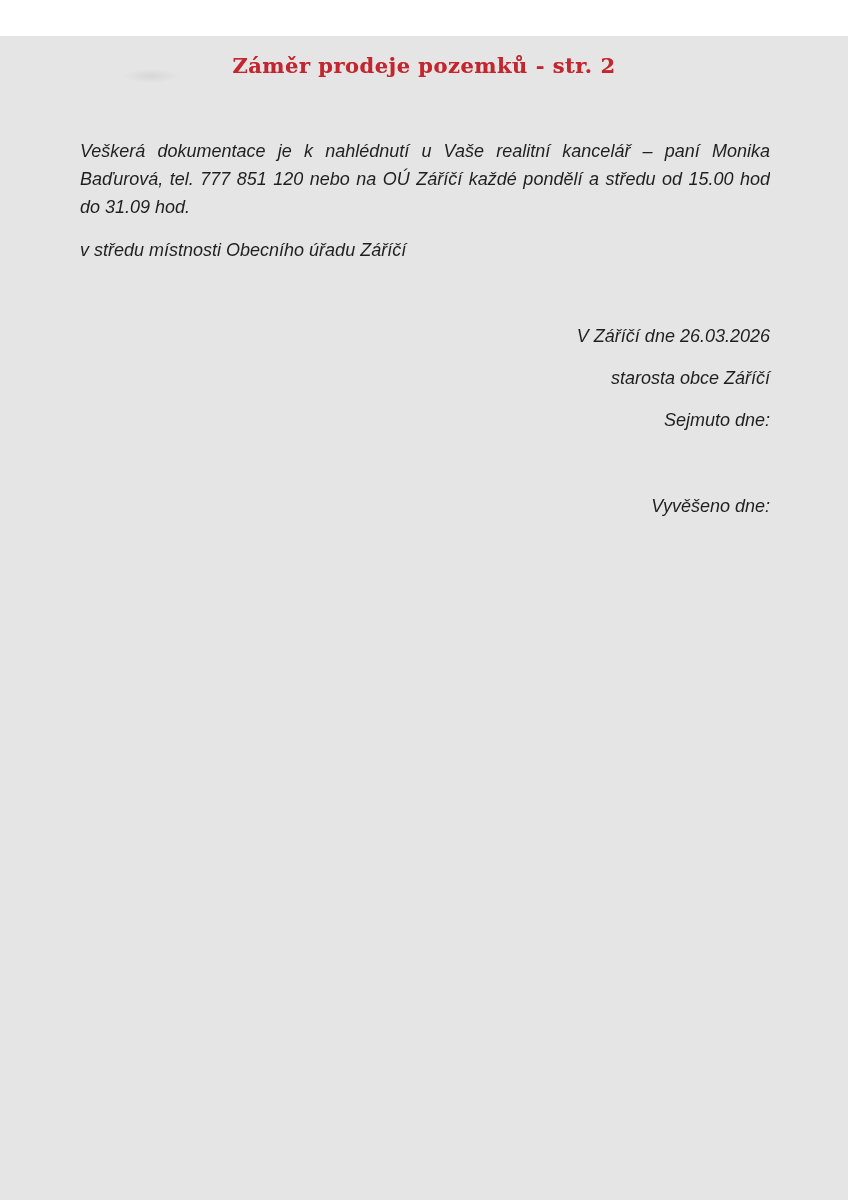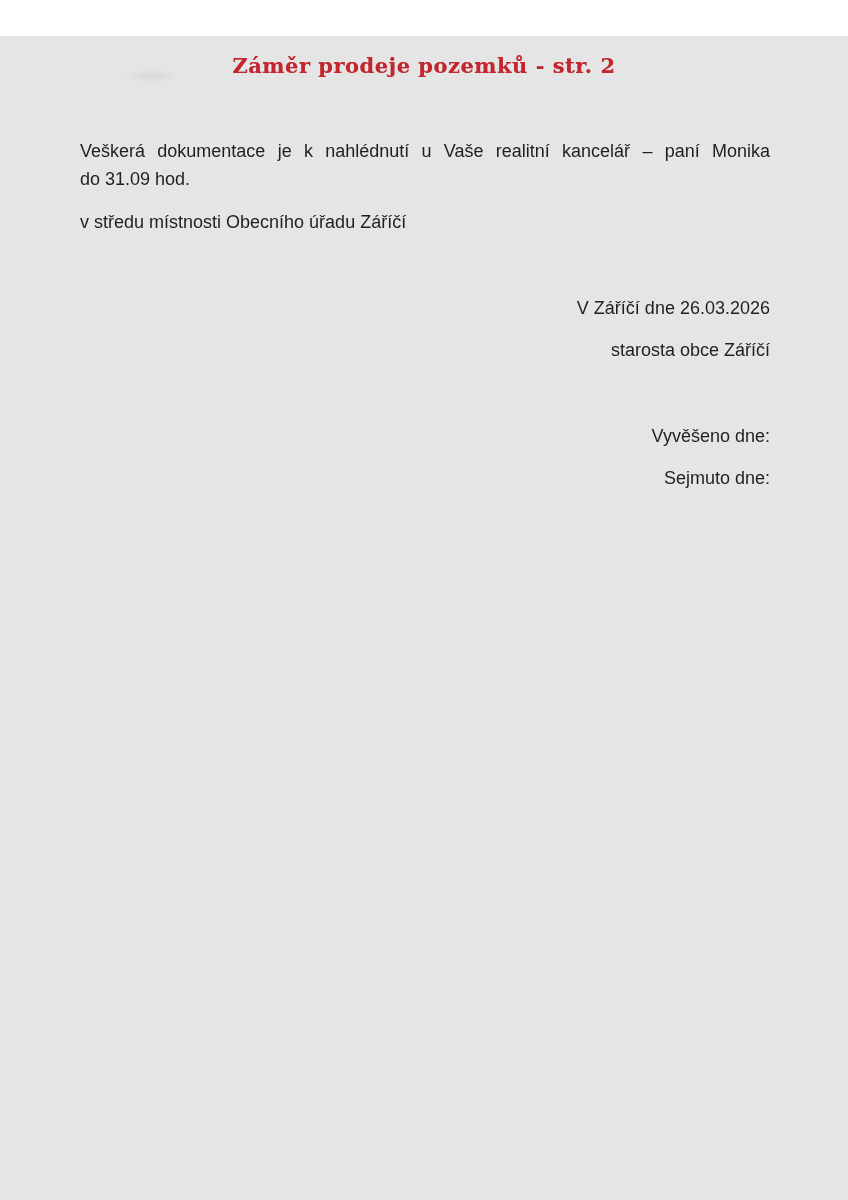--- a/index.html
+++ b/index.html
@@ -37,20 +37,21 @@
     height: 14px;
     background: radial-gradient(ellipse at center, rgba(90,90,90,0.10), rgba(90,90,90,0.0) 70%);
     pointer-events: none;
   }
   .content {
     margin-left: 80px;
     margin-right: 78px;
     font-size: 18px;
     line-height: 28px;
     color: #1f1f1f;
+    font-style: italic;
   }
   .para {
     margin: 0;
   }
   .para-1 { margin-top: 58px; }
   .para-2 { margin-top: 15px; }
   .line {
     height: 28px;
     white-space: normal;
   }
@@ -81,29 +82,30 @@
 <div class="page">
 
   <div class="scan-artifact"></div>
 
   <h1 class="doc-title">Záměr prodeje pozemků - str. 2</h1>
 
   <div class="content">
 
     <div class="para para-1">
       <div class="line line-fill">Veškerá dokumentace je k nahlédnutí u Vaše realitní kancelář – paní Monika</div>
+      <div class="line line-fill">Baďurová, tel. 777 851 120 nebo na OÚ Záříčí každé pondělí a středu od 15.00 hod</div>
       <div class="line line-last">do 31.09 hod.</div>
     </div>
 
     <div class="para para-2">
       <div class="line line-last">v středu místnosti Obecního úřadu Záříčí</div>
     </div>
 
     <div class="sig-block">
       <div class="sig-line sig-place-date">V Záříčí dne 26.03.2026</div>
       <div class="sig-line sig-role">starosta obce Záříčí</div>
+      <div class="sig-line sig-removed">Sejmuto dne:</div>
       <div class="sig-line sig-posted">Vyvěšeno dne:</div>
-      <div class="sig-line sig-removed">Sejmuto dne:</div>
     </div>
 
   </div>
 
 </div>
 
 </body></html>

